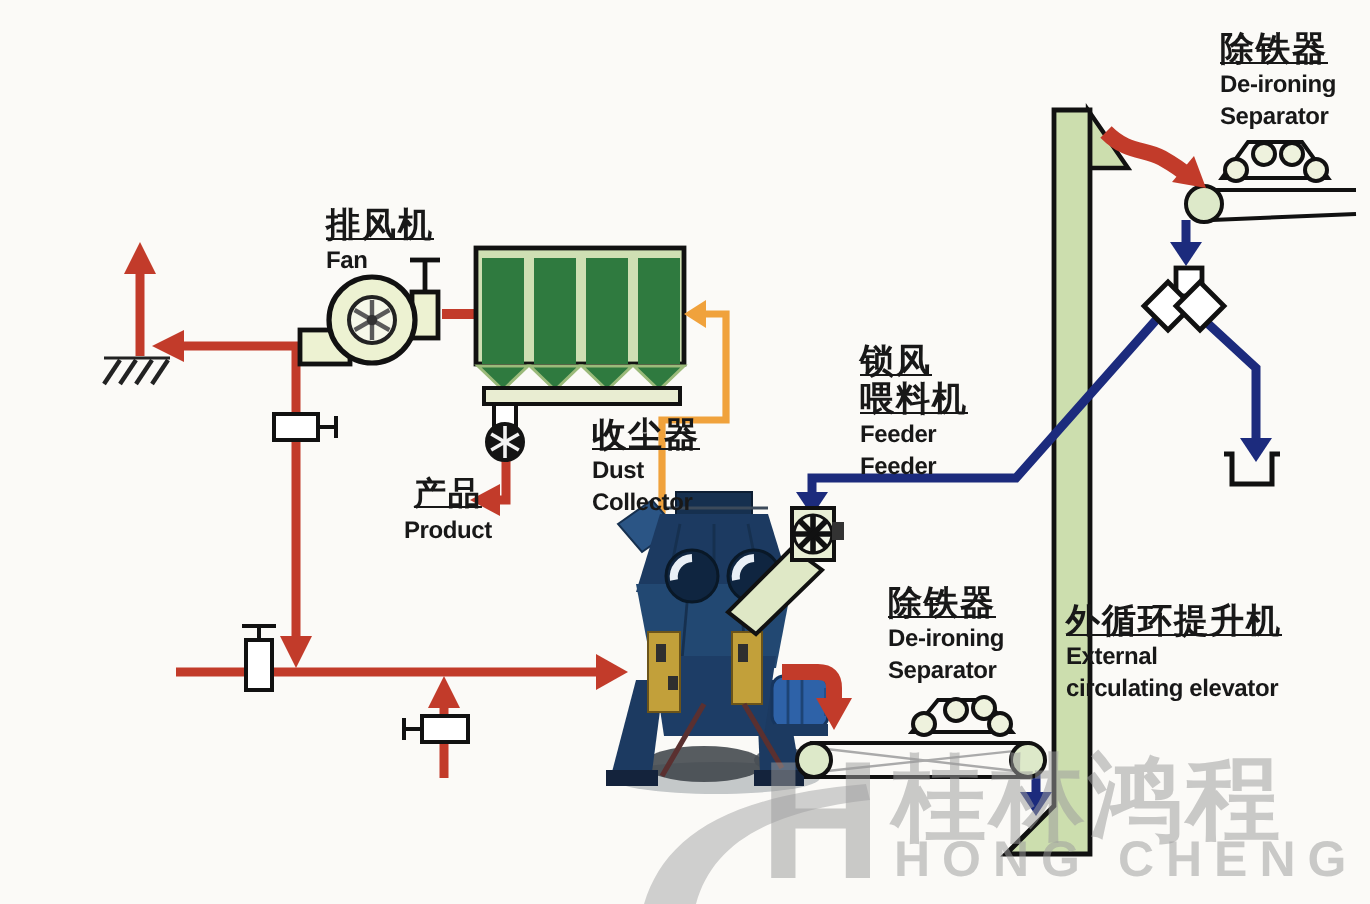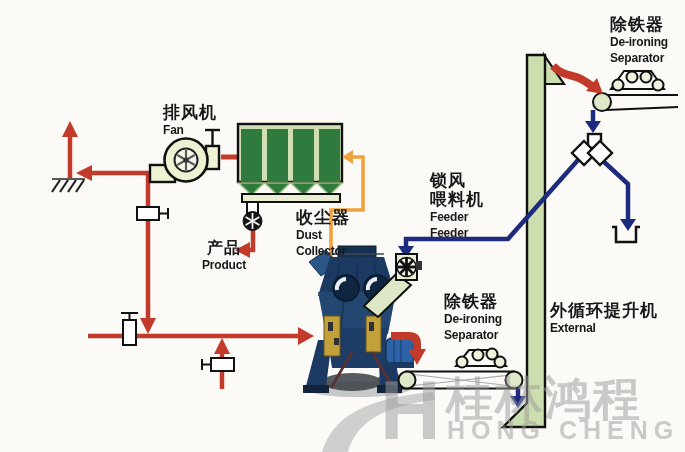--- a/index.html
+++ b/index.html
@@ -4,21 +4,21 @@
 <style>
   html,body{margin:0;padding:0;background:#ffffff;}
   .stage{
     position:relative;width:685px;height:452px;overflow:hidden;
     background:#fbfaf7;
     font-family:"Liberation Sans","DejaVu Sans",sans-serif;
   }
   .stage svg{position:absolute;left:0;top:0;}
   .lbl{position:absolute;color:#181818;z-index:30;}
   .lbl div{white-space:nowrap;}
-  .zh{font-weight:bold;font-size:17px;line-height:19px;letter-spacing:1px;}
+  .zh{font-weight:bold;font-size:17px;line-height:19px;letter-spacing:1px;text-decoration:underline;}
   .zh.small{font-size:16px;line-height:18px;text-align:center;}
   .en{font-weight:700;font-size:12px;line-height:16px;letter-spacing:-0.2px;}
   .wm{position:absolute;z-index:40;pointer-events:none;opacity:.52;color:#9d9d9d;font-weight:bold;}
   .wm-h{left:380px;top:368px;font-size:84px;line-height:84px;}
   .wm-zh{left:446px;top:372px;font-size:47px;line-height:54px;letter-spacing:2px;}
   .wm-en{left:447px;top:417px;font-size:25px;line-height:26px;letter-spacing:6px;}
   .wm-swoosh{position:absolute;left:0;top:0;z-index:39;pointer-events:none;opacity:.6;}
 </style>
 </head>
 <body>
@@ -273,18 +273,19 @@
     <div class="en">De-ironing</div>
     <div class="en">Separator</div>
   </div>
 
   <div class="lbl" style="left:444px;top:292px;">
     <div class="zh">除铁器</div>
     <div class="en">De-ironing</div>
     <div class="en">Separator</div>
   </div>
 
-  <div class="lbl" style="left:550px;top:301px;">
+  <div class="lbl" style="left:533px;top:301px;">
     <div class="zh">外循环提升机</div>
     <div class="en">External</div>
+    <div class="en">circulating elevator</div>
   </div>
 
 </div>
 
 </body></html>

